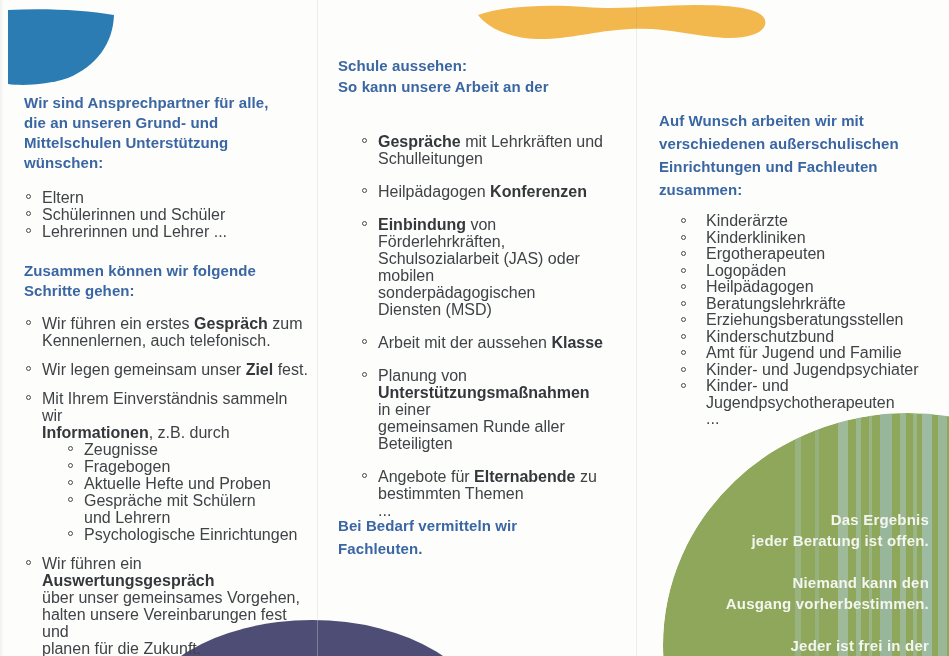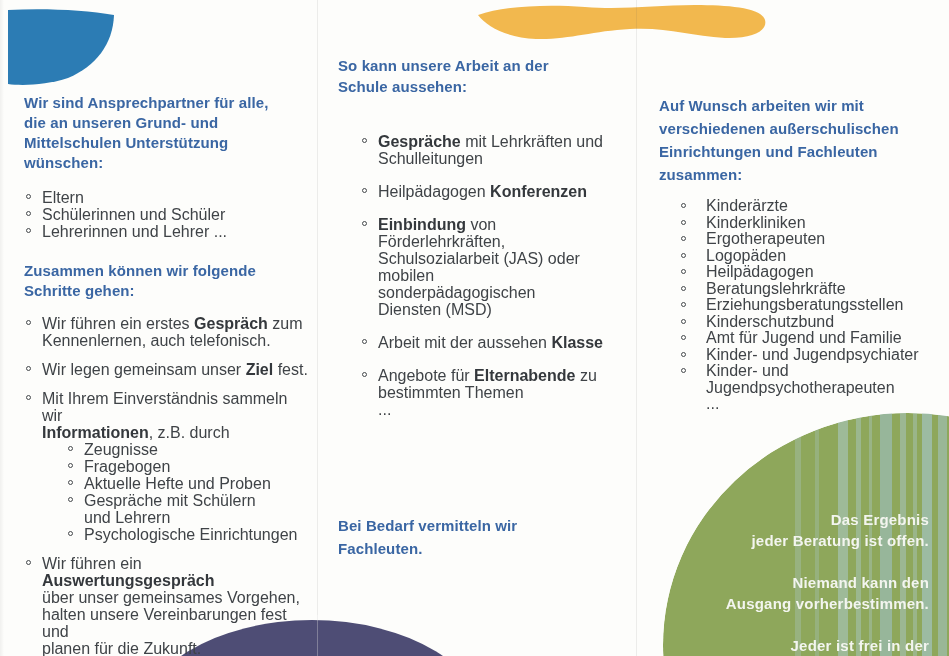--- a/index.html
+++ b/index.html
@@ -13,21 +13,21 @@
   }
   .blobs{position:absolute;inset:0;width:949px;height:656px;}
   .fold{position:absolute;top:0;bottom:0;width:1px;background:rgba(90,90,90,0.10);}
   .fold-hi{position:absolute;width:1px;background:rgba(255,255,255,0.28);}
   .page-edge{position:absolute;left:0;top:0;bottom:0;width:4px;
     background:linear-gradient(to right,rgba(0,0,0,0.05),rgba(0,0,0,0));}
 
   .col{position:absolute;}
   .col-left{left:24px;top:93px;width:285px;}
   .col-mid{left:338px;top:55px;width:265px;}
-  .col-right{left:659px;top:94px;width:280px;}
+  .col-right{left:659px;top:109px;width:280px;}
 
   h2{
     margin:0;font-size:15px;font-weight:bold;color:#3a66a3;
     letter-spacing:0.1px;
   }
   .h-lines div{line-height:20px;}
   .col-mid .h-lines div{line-height:21px;}
   .col-right .h-lines div{line-height:23px;}
   .contacts-heading{position:absolute;left:338px;top:514px;width:280px;}
   .contacts-heading div{line-height:23px;}
@@ -171,22 +171,22 @@
         <div><span class="li-text"><span>Wir führen ein </span><b>Auswertungsgespräch</b><span>
 über unser gemeinsames Vorgehen,
 halten unsere Vereinbarungen fest und
 planen für die Zukunft.</span></span></div>
       </li>
     </ul>
   </section>
 
   <section class="col col-mid">
     <h2 class="h-lines">
+      <div>Schule aussehen:</div>
       <div>So kann unsere Arbeit an der</div>
-      <div>Schule aussehen:</div>
     </h2>
 
     <ul class="activities mid-ul">
       <li class="li">
         <span class="ring"></span>
         <div><span class="li-text"><span></span><b>Gespräche</b><span> mit Lehrkräften und
 Schulleitungen</span></span></div>
       </li>
       <li class="li">
         <span class="ring"></span>
@@ -194,20 +194,26 @@
       </li>
       <li class="li">
         <span class="ring"></span>
         <div><span class="li-text"><span></span><b>Einbindung</b><span> von Förderlehrkräften,
 Schulsozialarbeit (JAS) oder mobilen
 sonderpädagogischen Diensten (MSD)</span></span></div>
       </li>
       <li class="li">
         <span class="ring"></span>
         <div><span class="li-text"><span>Arbeit mit der aussehen </span><b>Klasse</b><span></span></span></div>
+      </li>
+      <li class="li">
+        <span class="ring"></span>
+        <div><span class="li-text"><span>Planung von
+</span><b>Unterstützungsmaßnahmen</b><span> in einer
+gemeinsamen Runde aller Beteiligten</span></span></div>
       </li>
       <li class="li tight">
         <span class="ring"></span>
         <div><span class="li-text"><span>Angebote für </span><b>Elternabende</b><span> zu
 bestimmten Themen</span></span></div>
       </li>
       <li class="li tight">
         <span class="ring hidden"></span>
         <div><span class="li-text">...</span></div>
       </li>

